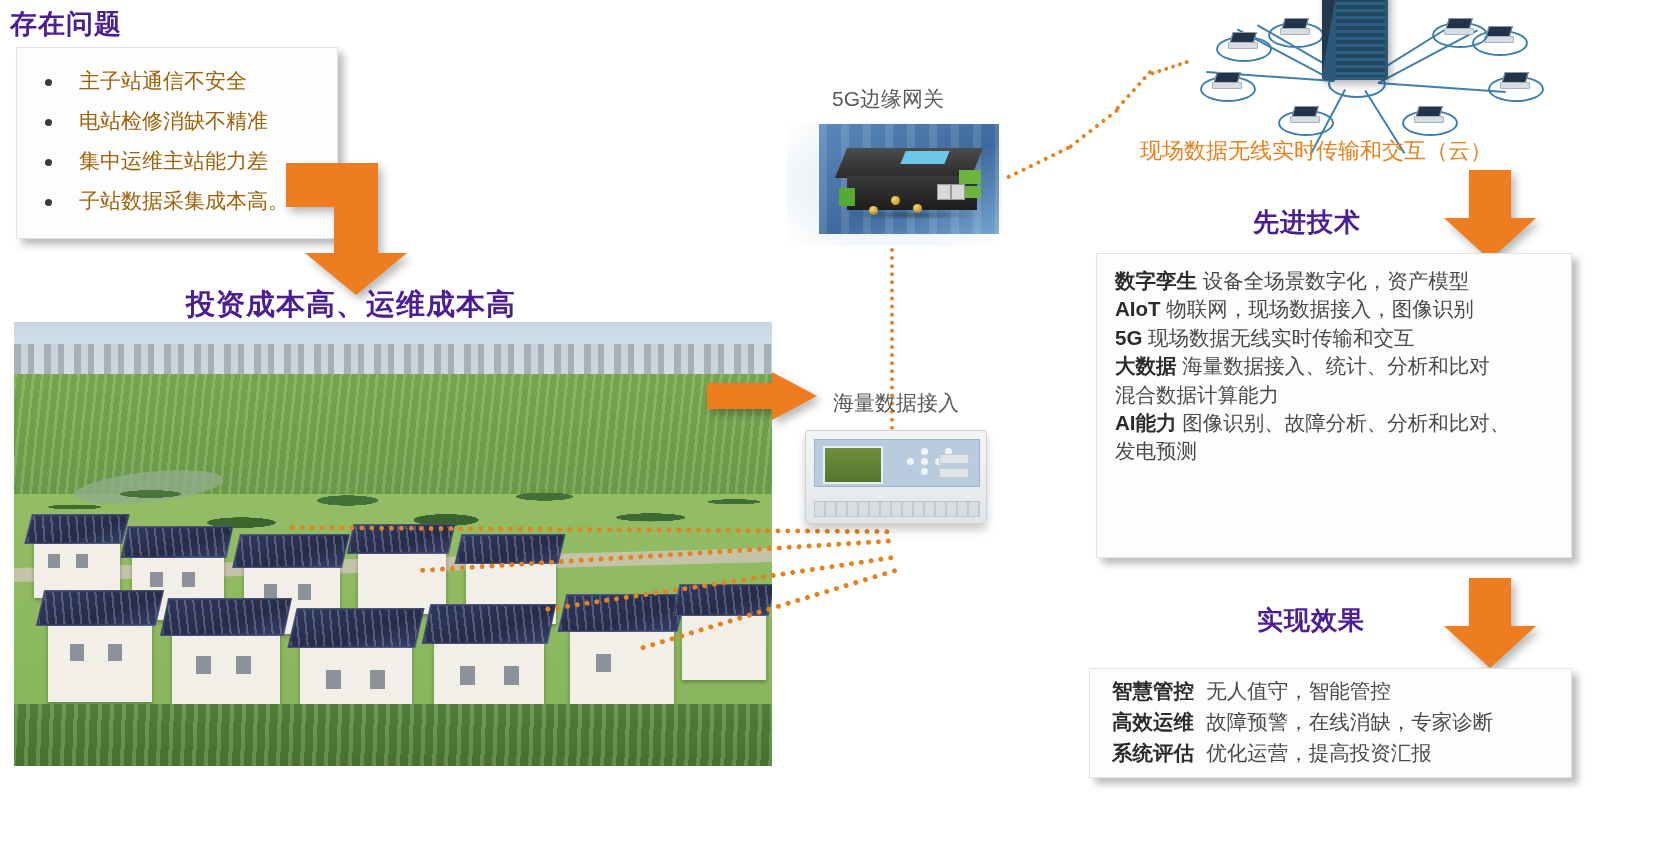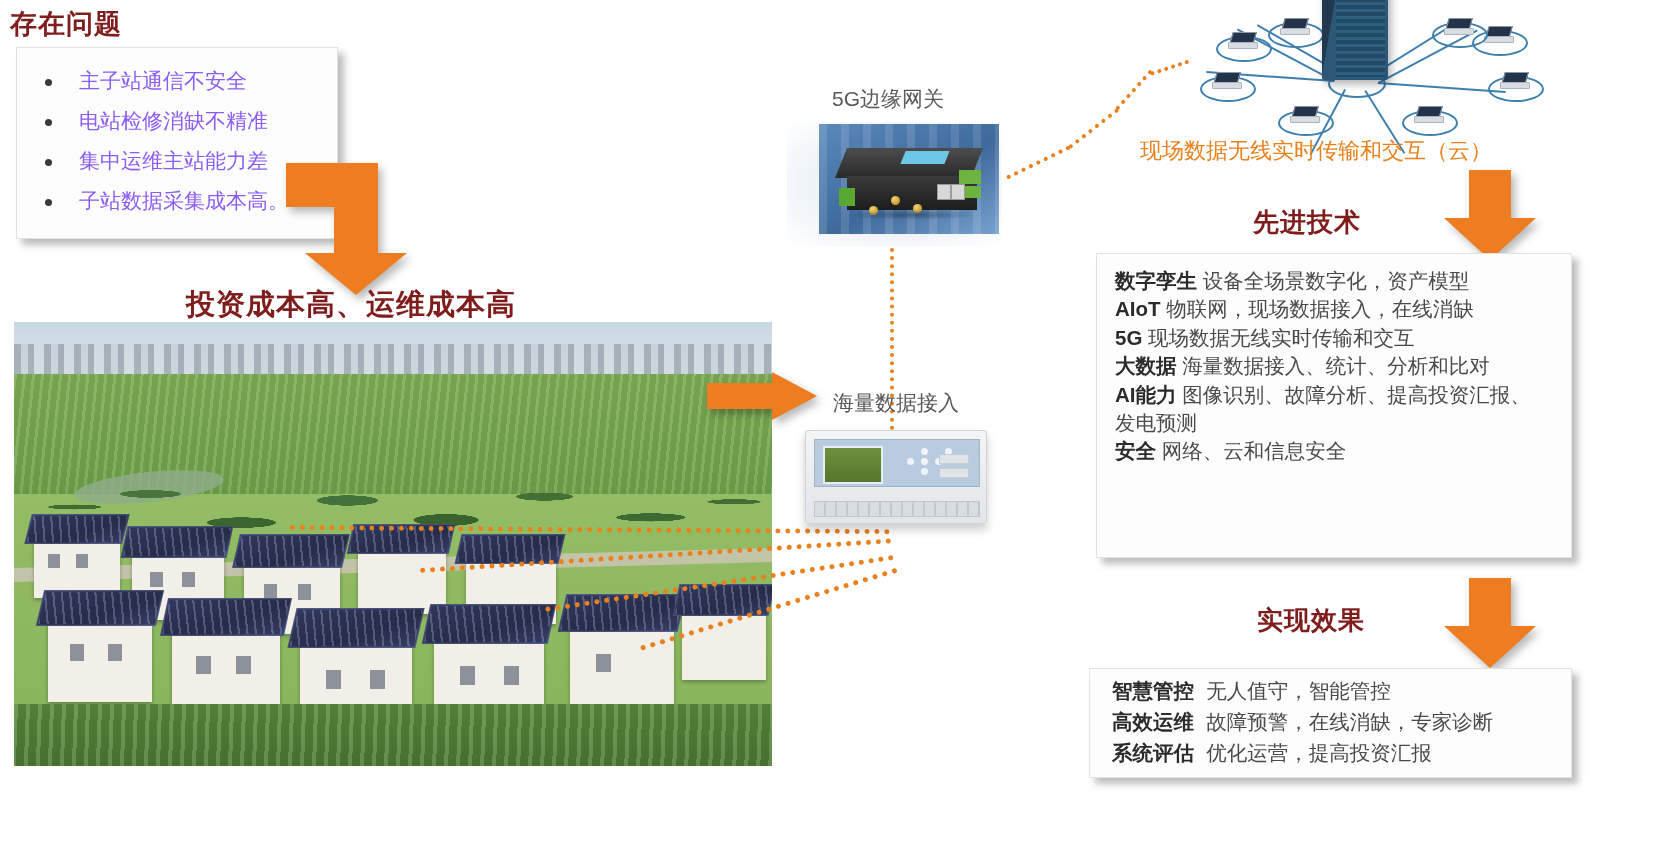--- a/index.html
+++ b/index.html
@@ -8,21 +8,21 @@
     width:1679px;height:842px;
     background:#ffffff;
     font-family:"Liberation Sans","DejaVu Sans",sans-serif;
     position:relative;overflow:hidden;
     color:#404040;
   }
   .abs{position:absolute;}
 
   
   .sec-title{
-    font-weight:bold;color:#7f1d1d;letter-spacing:1px;
+    font-weight:bold;color:#4c1d95;letter-spacing:1px;
     white-space:nowrap;
   }
   #problems-title{left:10px;top:6px;font-size:27px;}
   #cost-title{left:186px;top:285px;font-size:29px;}
   #tech-title{left:1253px;top:205px;font-size:26px;}
   #effect-title{left:1257px;top:603px;font-size:26px;}
   #cloud-caption{left:1140px;top:136px;font-size:22px;color:#E8811C;white-space:nowrap;}
 
   .device-caption{color:#595959;font-size:21px;white-space:nowrap;}
   #gw-caption{left:832px;top:85px;}
@@ -31,21 +31,21 @@
   
   .panel{
     background:#fdfdfd;
     border:1px solid #e3e3e3;
     box-shadow:6px 6px 7px rgba(0,0,0,.26);
   }
 
   #problems-box{left:16px;top:47px;width:320px;height:190px;}
   #problems-box ul{list-style:none;margin:0;padding:22px 0 0 0;}
   #problems-box li{
-    font-size:21px;color:#8b5cf6;line-height:1.0;
+    font-size:21px;color:#a16207;line-height:1.0;
     margin:0 0 19px 0;padding-left:62px;position:relative;
     white-space:nowrap;
   }
   #problems-box li:before{
     content:"";position:absolute;left:28px;top:9px;
     width:7px;height:7px;border-radius:50%;background:#3a3a3a;
   }
 
   #tech-box{left:1096px;top:253px;width:474px;height:303px;}
   #effect-box{left:1089px;top:668px;width:481px;height:108px;}
@@ -411,26 +411,26 @@
 <div class="abs shadowed" id="arrow-tech">
   <div class="stem"></div>
     <div class="head"></div>
 </div>
 
 <div class="abs sec-title" id="tech-title">先进技术</div>
 
 <div class="abs panel" id="tech-box">
   <div class="txt-block">
     <div class="txt-line"><b>数字孪生</b><span> 设备全场景数字化，资产模型</span></div>
-    <div class="txt-line"><b>AIoT</b><span> 物联网，现场数据接入，在线消缺</span></div>
+    <div class="txt-line"><b>AIoT</b><span> 物联网，现场数据接入，图像识别</span></div>
     <div class="txt-line"><b>5G</b><span> 现场数据无线实时传输和交互</span></div>
     <div class="txt-line"><b>大数据</b><span> 海量数据接入、统计、分析和比对</span></div>
-    <div class="txt-line"><b>AI能力</b><span> 图像识别、故障分析、提高投资汇报、</span></div>
+    <div class="txt-line"><b></b><span>混合数据计算能力</span></div>
+    <div class="txt-line"><b>AI能力</b><span> 图像识别、故障分析、分析和比对、</span></div>
     <div class="txt-line"><b></b><span>发电预测</span></div>
-    <div class="txt-line"><b>安全</b><span> 网络、云和信息安全</span></div>
   </div>
 </div>
 
 <div class="abs shadowed" id="arrow-effect">
   <div class="stem"></div>
     <div class="head"></div>
 </div>
 
 <div class="abs sec-title" id="effect-title">实现效果</div>
 

